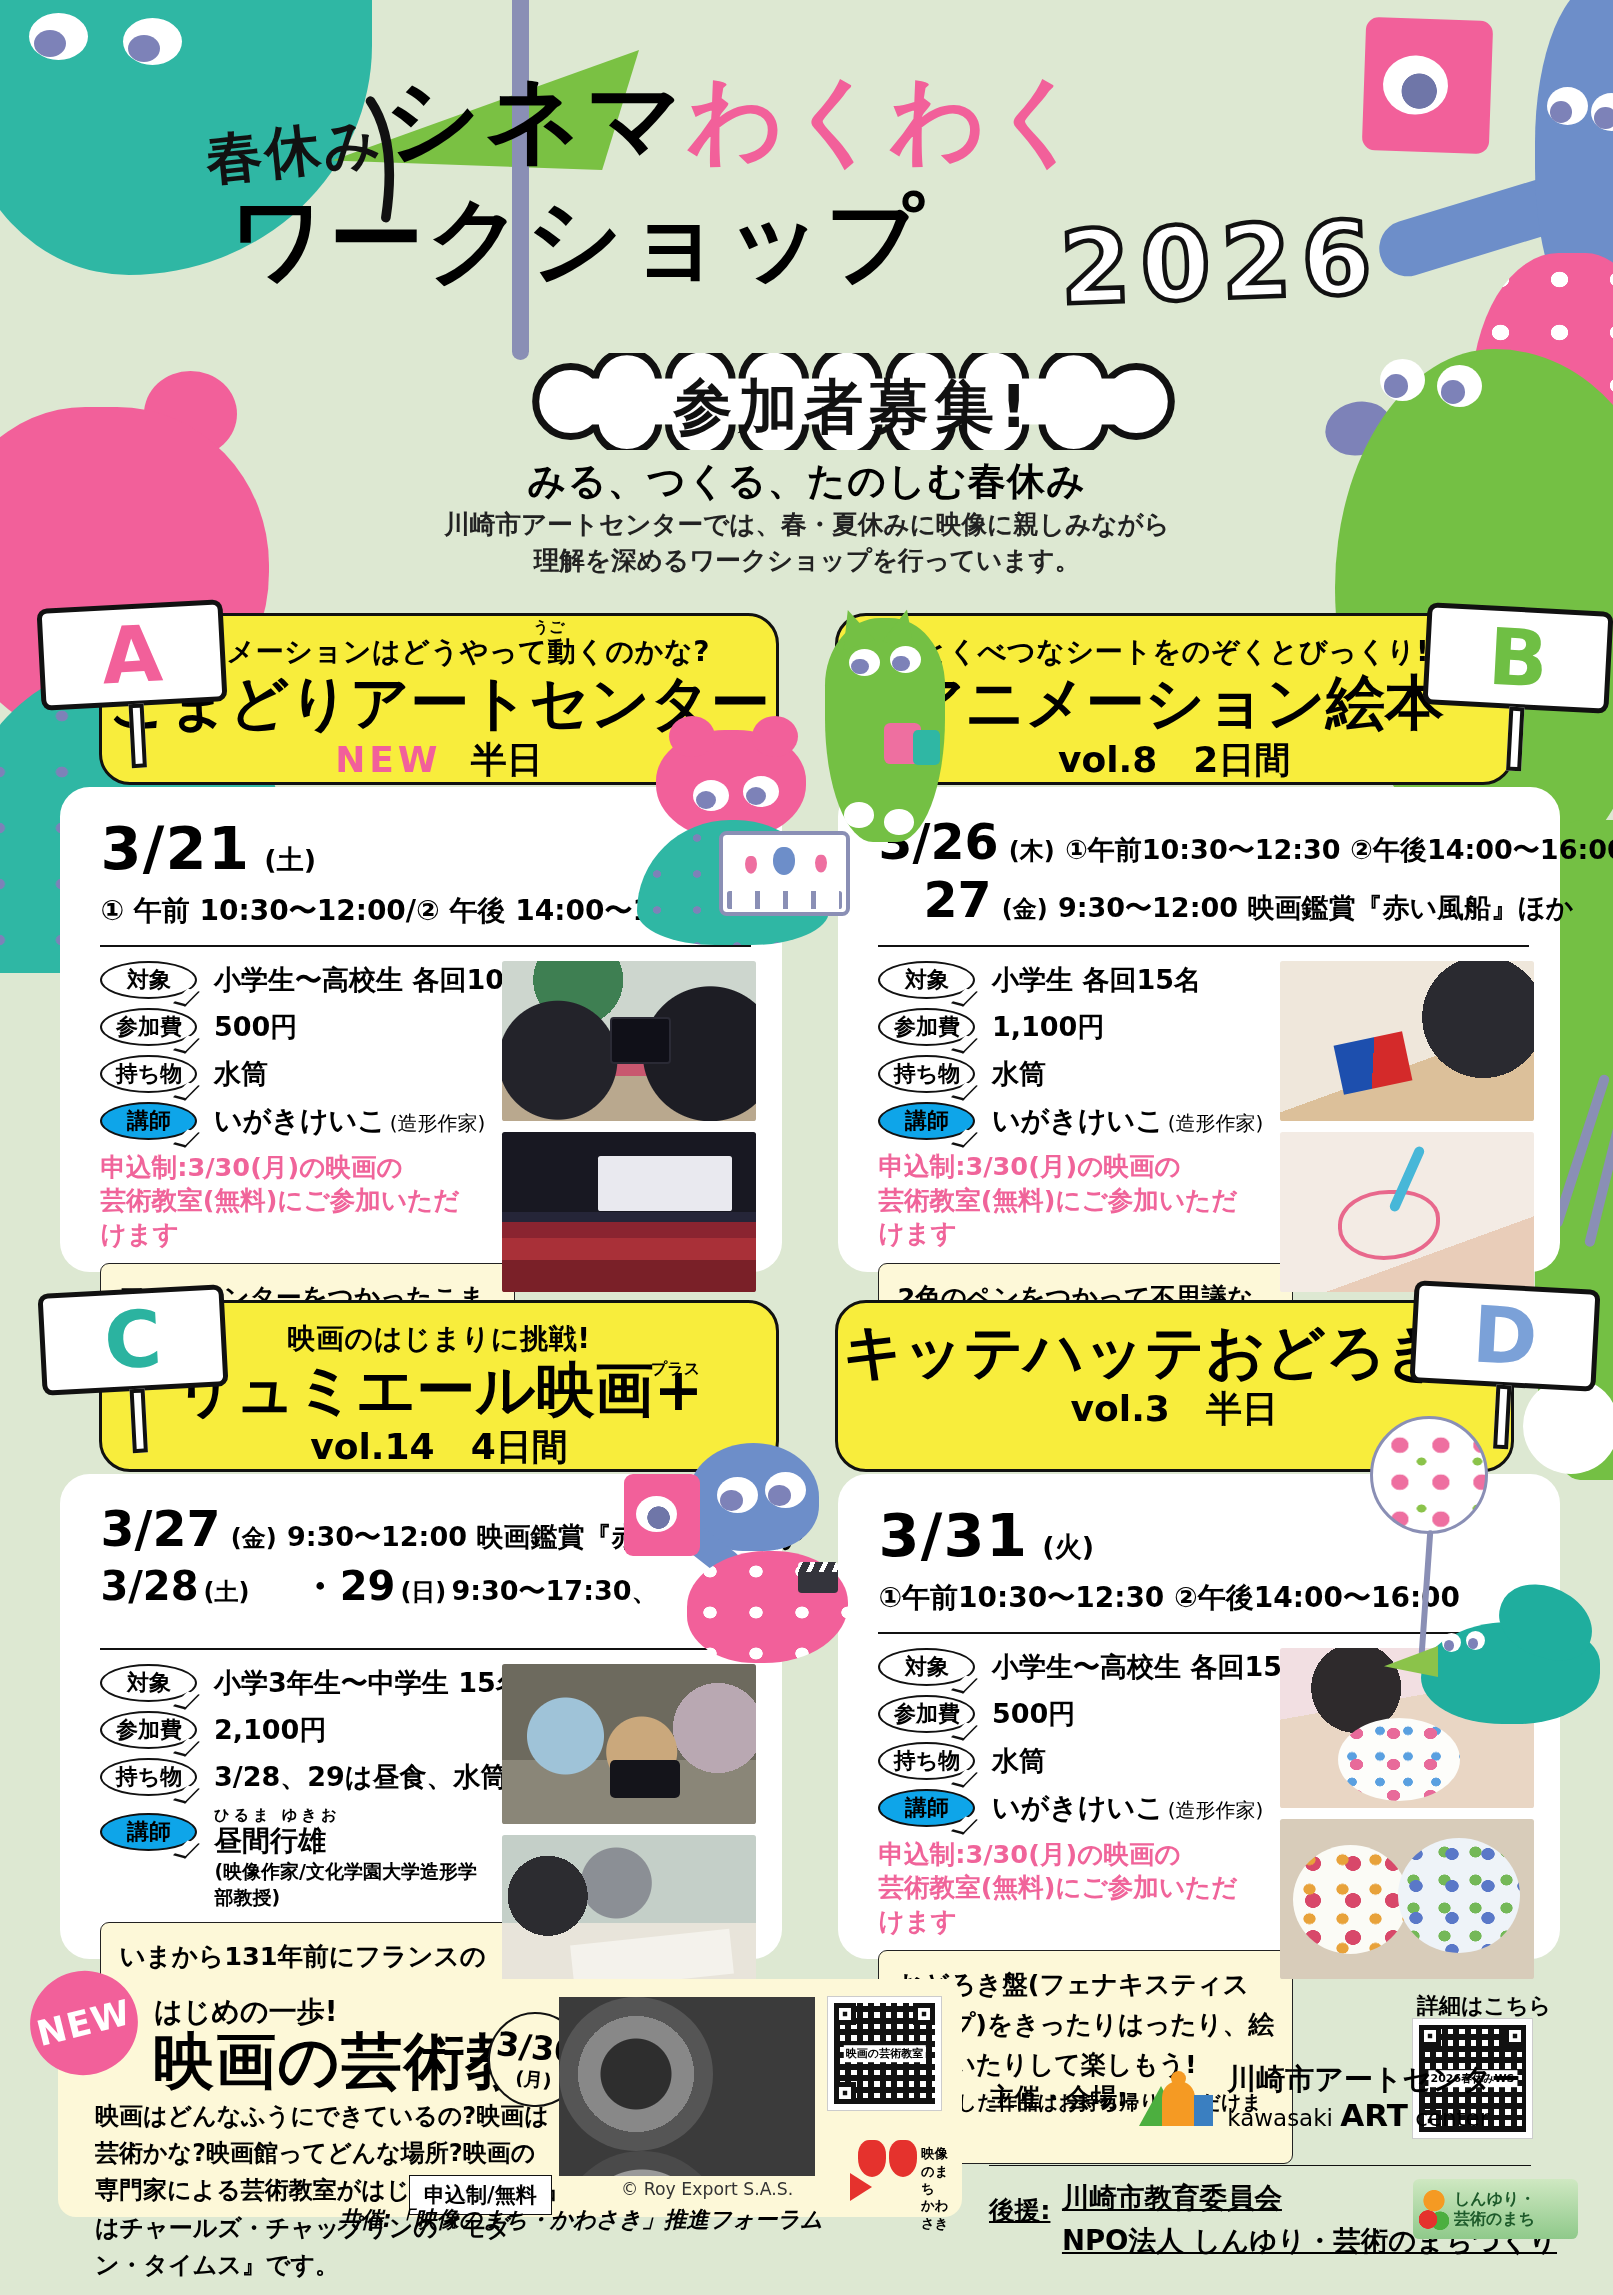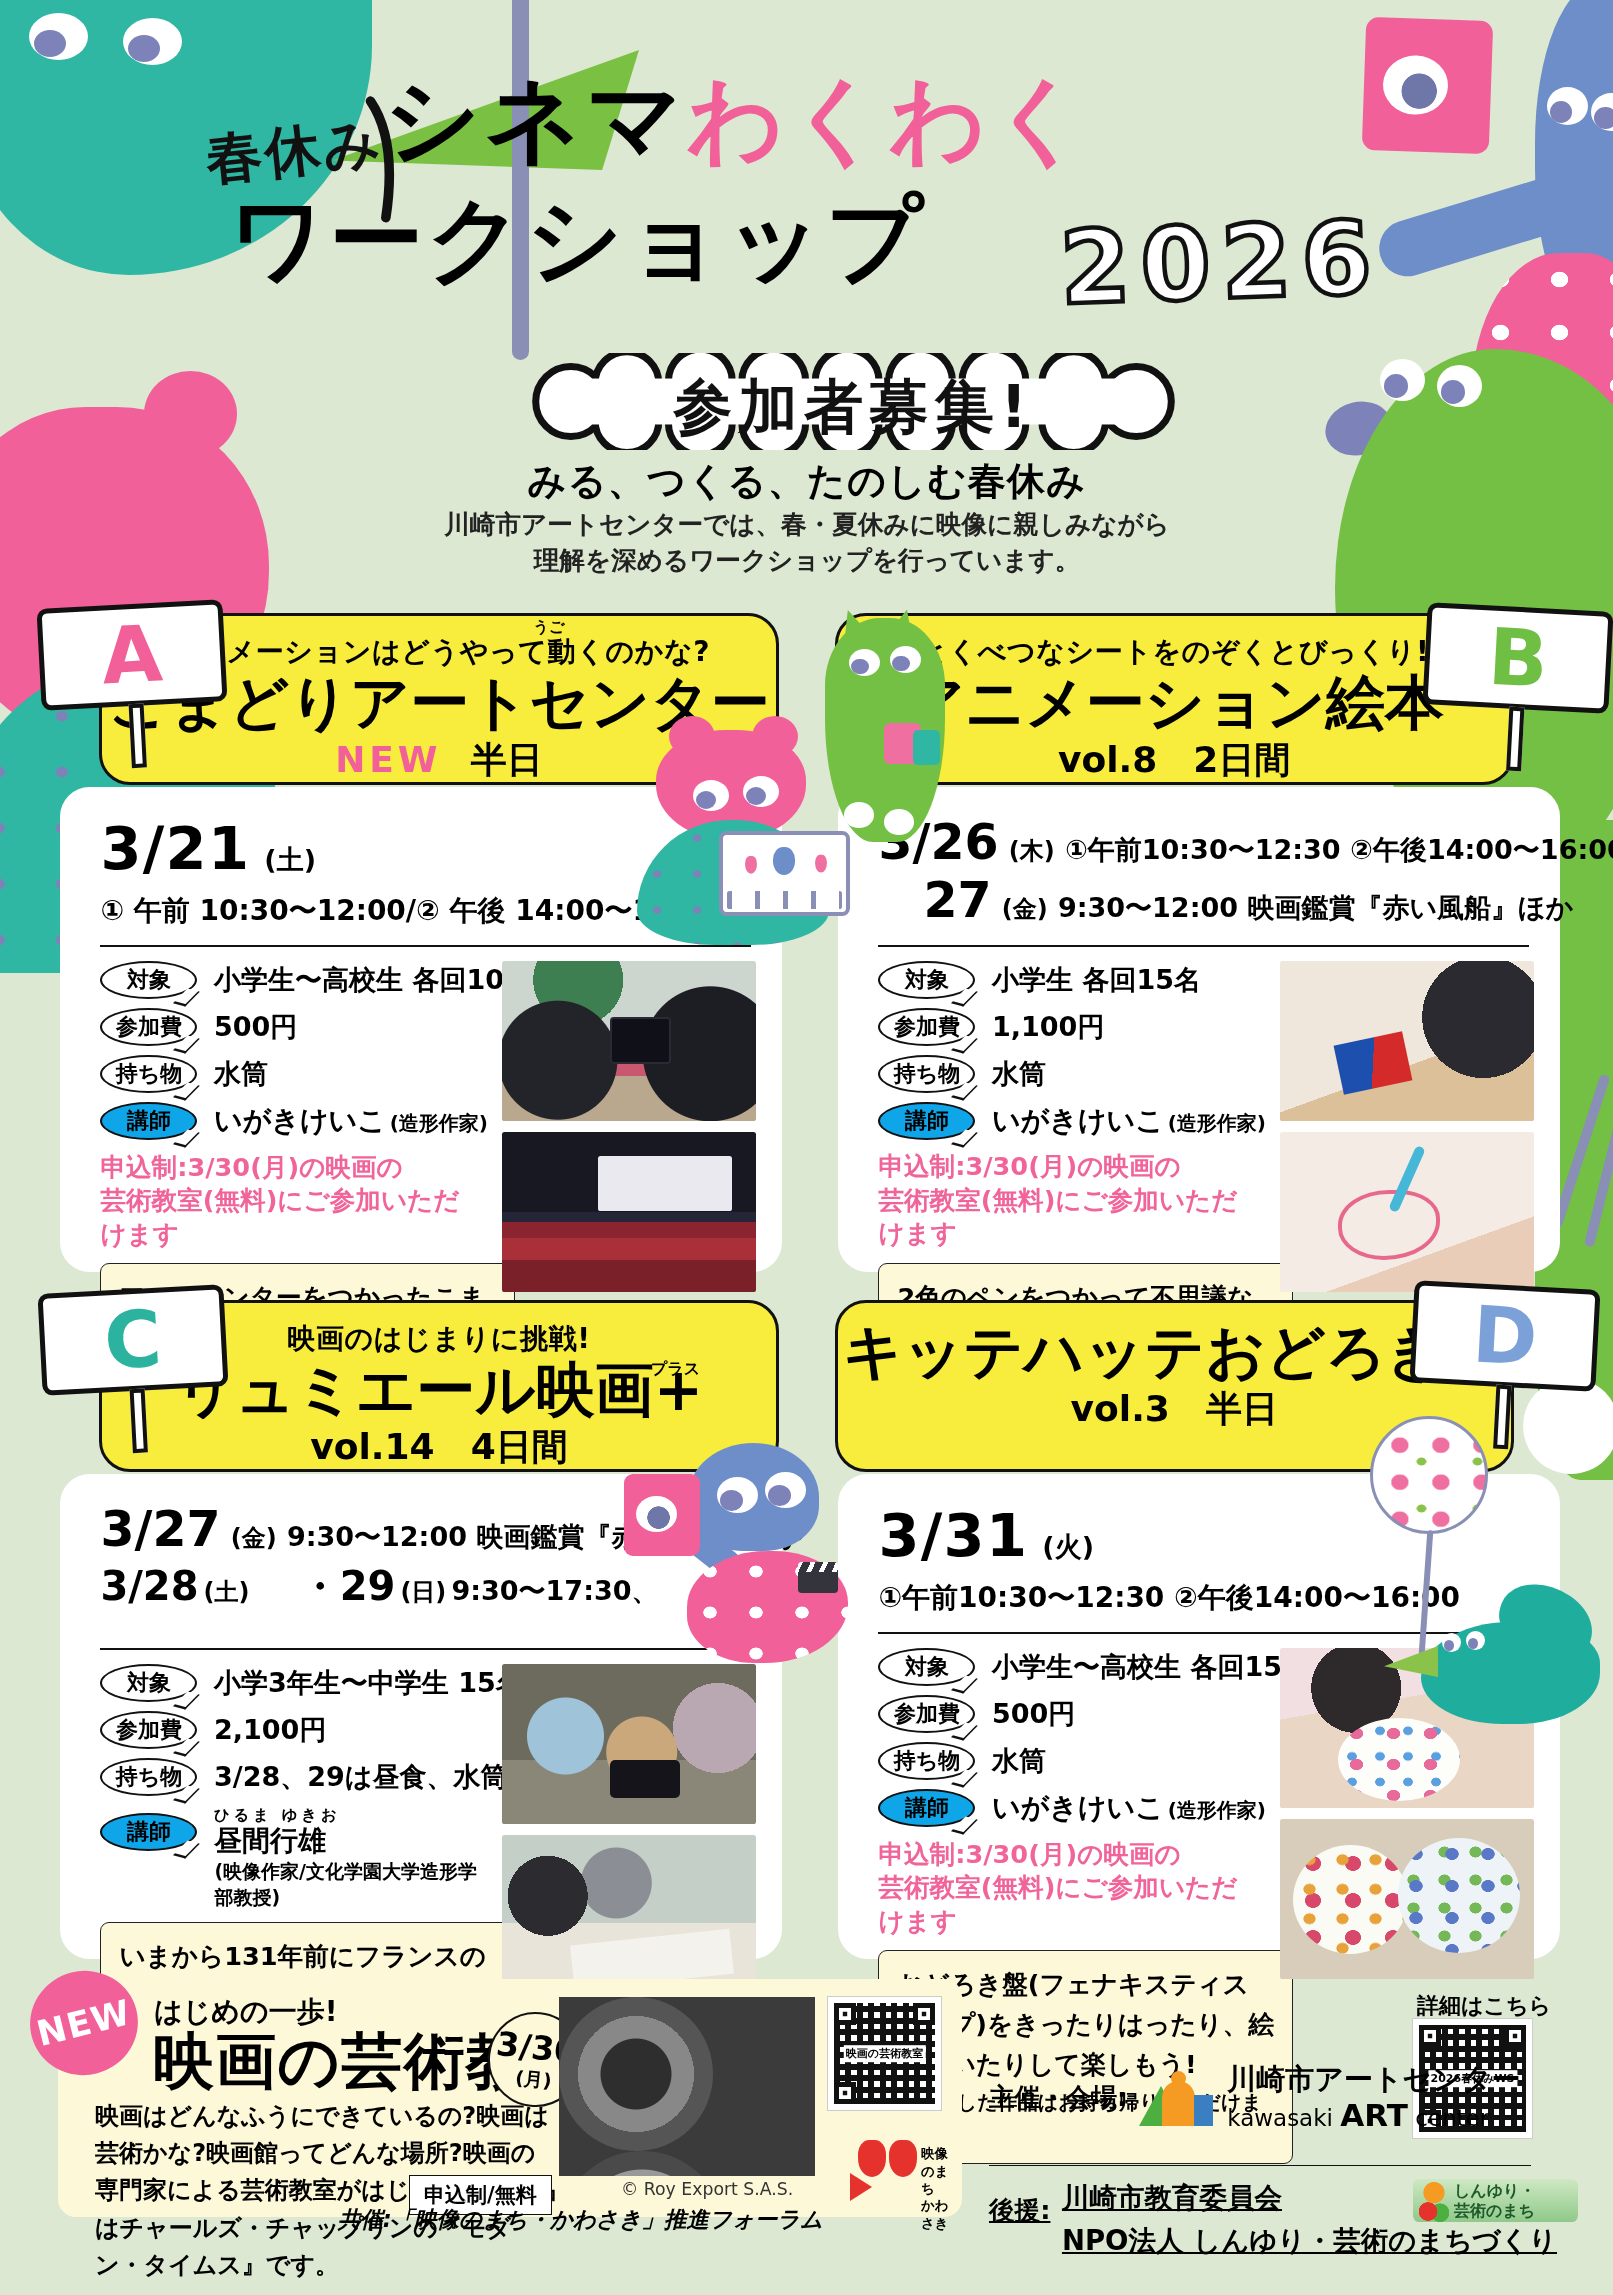--- a/index.html
+++ b/index.html
@@ -147,21 +147,21 @@
   .info-col{flex:1;min-width:0;}
   .photo-col{width:254px;flex:none;}
   .info-row{display:flex;align-items:center;gap:16.6px;margin-bottom:9px;}
   .bubble{position:relative;flex:none;min-width:97px;height:38px;border:2.6px solid #111;border-radius:50%;background:#fff;
     display:flex;align-items:center;justify-content:center;font-size:22px;font-weight:800;padding:0 11.5px;}
   .bubble:after{content:"";position:absolute;right:1.3px;bottom:-7.7px;width:12.8px;height:12.8px;background:#fff;
     border-right:2.6px solid #111;border-bottom:2.6px solid #111;transform:skewX(-38deg) rotate(12deg);}
   .bubble.yellow{background:#0ea5e9;}
   .val{font-size:27px;font-weight:600;white-space:nowrap;}
   .t-name{font-size:28px;font-weight:700;}
-  .t-note{font-size:20px;font-weight:700;margin-left:3.8px;}
+  .t-note{font-size:20px;font-weight:400;margin-left:3.8px;}
   .t-ruby{display:block;font-size:15.4px;font-weight:700;letter-spacing:3.8px;margin-bottom:-3.8px;}
   .t-note-block{font-size:19px;font-weight:700;margin:-2.6px 0 6.4px 114px;}
   .apply{margin-top:10.2px;font-size:25.6px;font-weight:800;color:#f0649a;line-height:1.32;}
   .desc-box{margin-top:11.5px;width:415px;border:1.9px solid #222;border-radius:9px;background:#fdf8d8;padding:14px 18px;
     font-size:25.6px;font-weight:600;line-height:1.55;}
   .desc-note{font-size:20px;font-weight:600;margin-top:2.6px;}
   .photo{position:relative;width:254px;height:160px;border-radius:2.6px;margin-bottom:11px;overflow:hidden;}
   .photo div{position:absolute;}
   
   .photo-a1{background:radial-gradient(circle at 22% 62%,#23232a 0 59px,transparent 60px),
@@ -245,21 +245,21 @@
   .al-o:after{content:"";position:absolute;left:9px;top:-10.2px;width:15.4px;height:15.4px;background:#f59a23;border-radius:50%;}
   .al-b{left:55px;bottom:3.8px;width:19px;height:31px;background:#3a7fc1;}
   .host-names{display:inline-block;line-height:1.2;}
   .host-ja{display:block;font-size:29px;font-weight:700;white-space:nowrap;}
   .host-en{display:block;font-size:23px;}
   .host-en b{font-size:31px;font-weight:800;}
   .org-rule{position:absolute;left:0;top:181px;width:542px;border:none;border-top:1.9px solid #111;}
   .support-row{position:absolute;left:0;top:197px;display:flex;align-items:flex-start;gap:11.5px;text-decoration:underline;}
   .support-label{font-size:25.6px;font-weight:700;margin-top:16.6px;white-space:nowrap;}
   .support-names span{display:block;font-size:27.5px;font-weight:600;line-height:1.55;white-space:nowrap;}
-  .shinyuri-logo{position:absolute;left:424px;top:200px;width:165px;height:43px;border-radius:6.4px;
+  .shinyuri-logo{position:absolute;left:424px;top:200px;width:165px;height:60px;border-radius:6.4px;
     background:linear-gradient(180deg,#cfe8c2,#8fc98a);display:flex;align-items:center;gap:5.1px;padding:3.8px 6.4px;}
   .sy-fig{width:29.5px;height:42px;background:radial-gradient(circle at 50% 30%,#f59a23 0 10.2px,transparent 11px),
     radial-gradient(circle at 30% 75%,#e5322d 0 9px,transparent 9.6px),
     radial-gradient(circle at 70% 78%,#4caf3f 0 9px,transparent 9.6px);}
   .sy-text span{display:block;font-size:16px;font-weight:800;color:#1d5a2a;line-height:1.25;}
 </style>
 </head>
 <body>
 
 <div class="poster">

